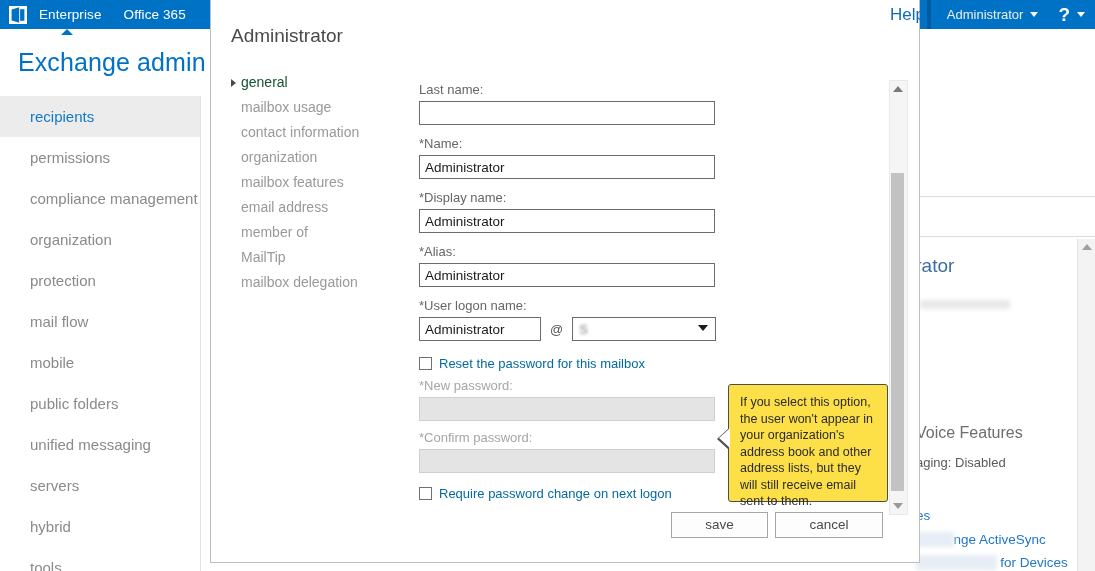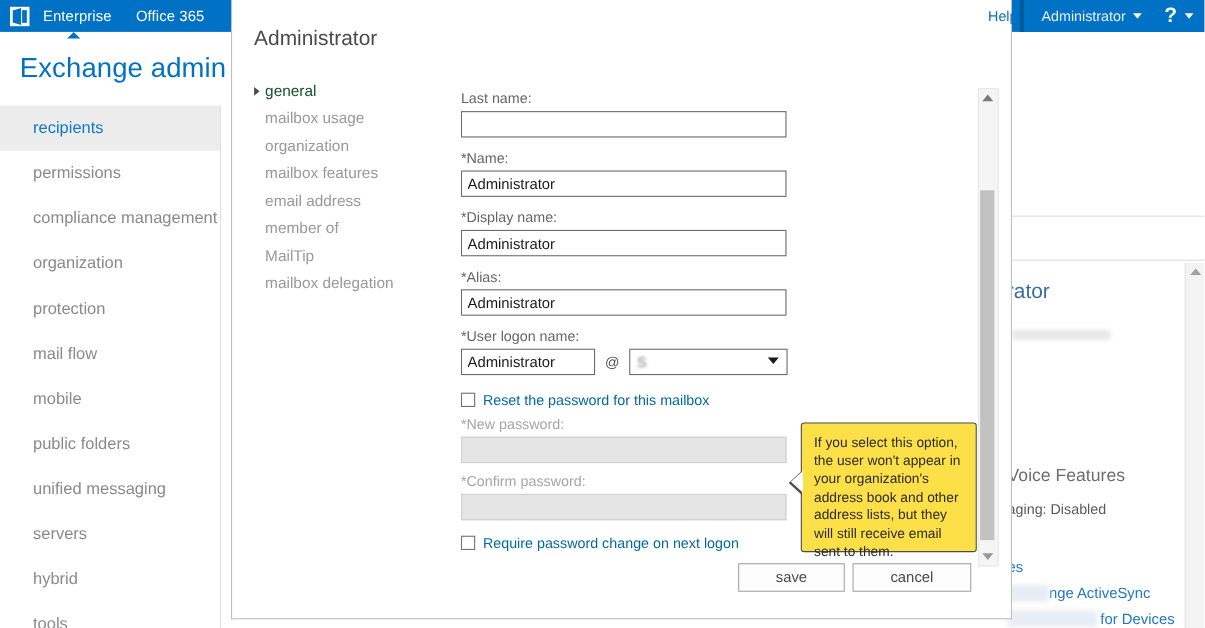--- a/index.html
+++ b/index.html
@@ -32,21 +32,21 @@
   }
   .user-name{color:#e9eff5;font-size:13px;white-space:nowrap;}
   .caret-dn{
     display:inline-block;width:0;height:0;margin-left:7px;
     border-left:4.5px solid transparent;border-right:4.5px solid transparent;
     border-top:5px solid #ffffff;vertical-align:middle;
   }
   .qmark{color:#ffffff;font-size:19px;font-weight:bold;margin-left:20px;line-height:1;}
   .help-link{
     position:absolute;right:170px;top:0;height:29px;display:flex;align-items:center;
-    color:#0f6cbd;font-size:13px;background:transparent;z-index:40;
+    color:#0f6cbd;font-size:17px;background:transparent;z-index:40;
   }
   
   .tab-notch{
     position:absolute;left:61px;top:29px;width:0;height:0;
     border-left:6px solid transparent;border-right:6px solid transparent;
     border-bottom:6px solid #0072c6;z-index:4;
   }
 
   
   .eac-title{
@@ -258,20 +258,21 @@
   </div>
 </div>
 
 <div class="dialog">
 
   <div class="dlg-title">Administrator</div>
 
   <div class="dlg-nav" id="dlgnav">
       <div class="ni active"><span>general</span></div>
       <div class="ni"><span>mailbox usage</span></div>
+      <div class="ni"><span>contact information</span></div>
       <div class="ni"><span>organization</span></div>
       <div class="ni"><span>mailbox features</span></div>
       <div class="ni"><span>email address</span></div>
       <div class="ni"><span>member of</span></div>
       <div class="ni"><span>MailTip</span></div>
       <div class="ni"><span>mailbox delegation</span></div>
     </div>
 
   <div class="form">
 

